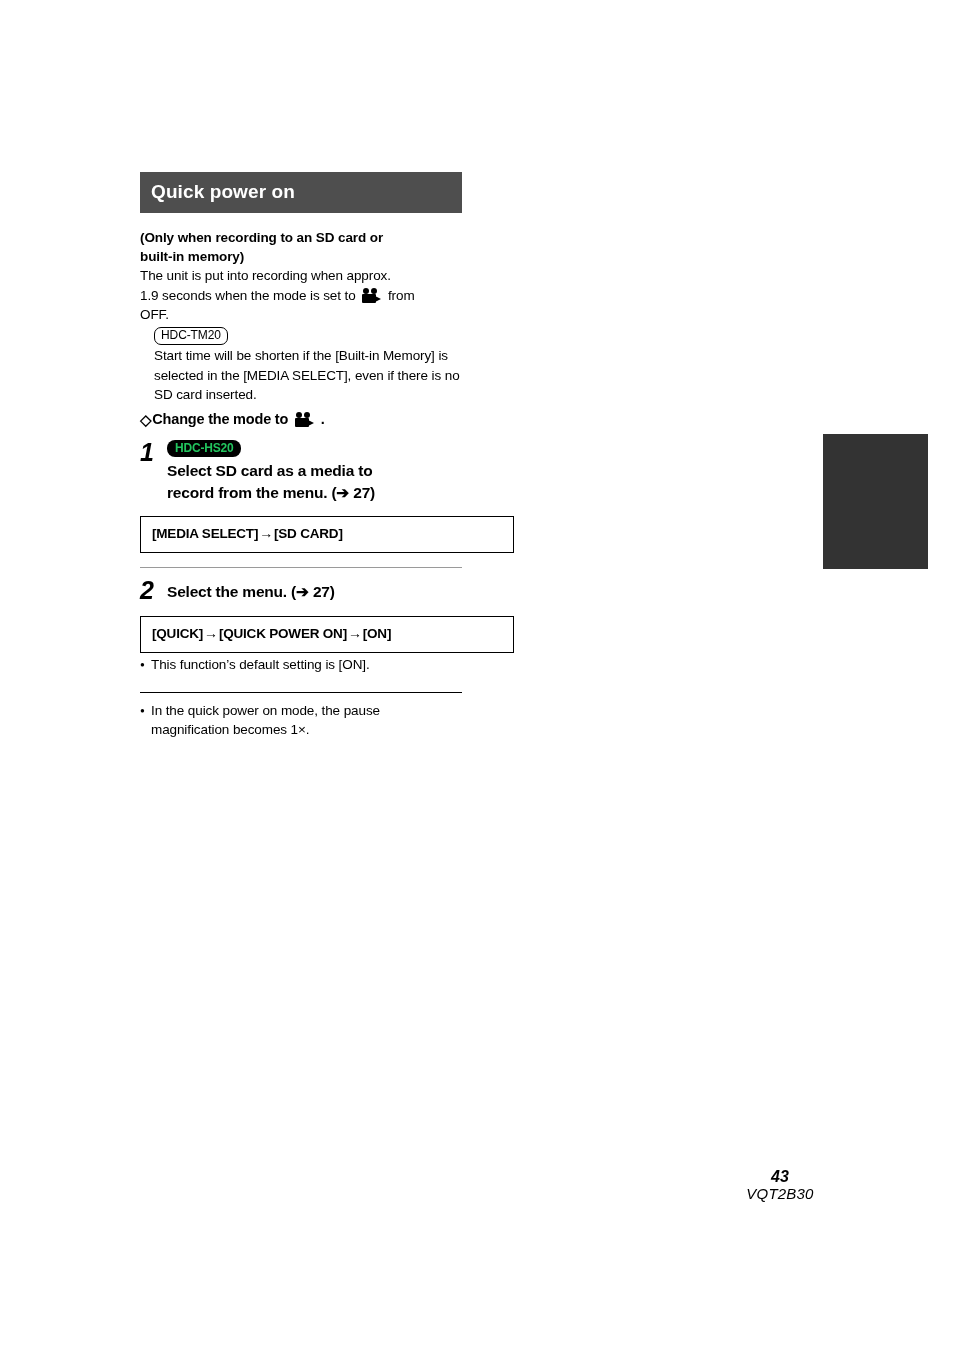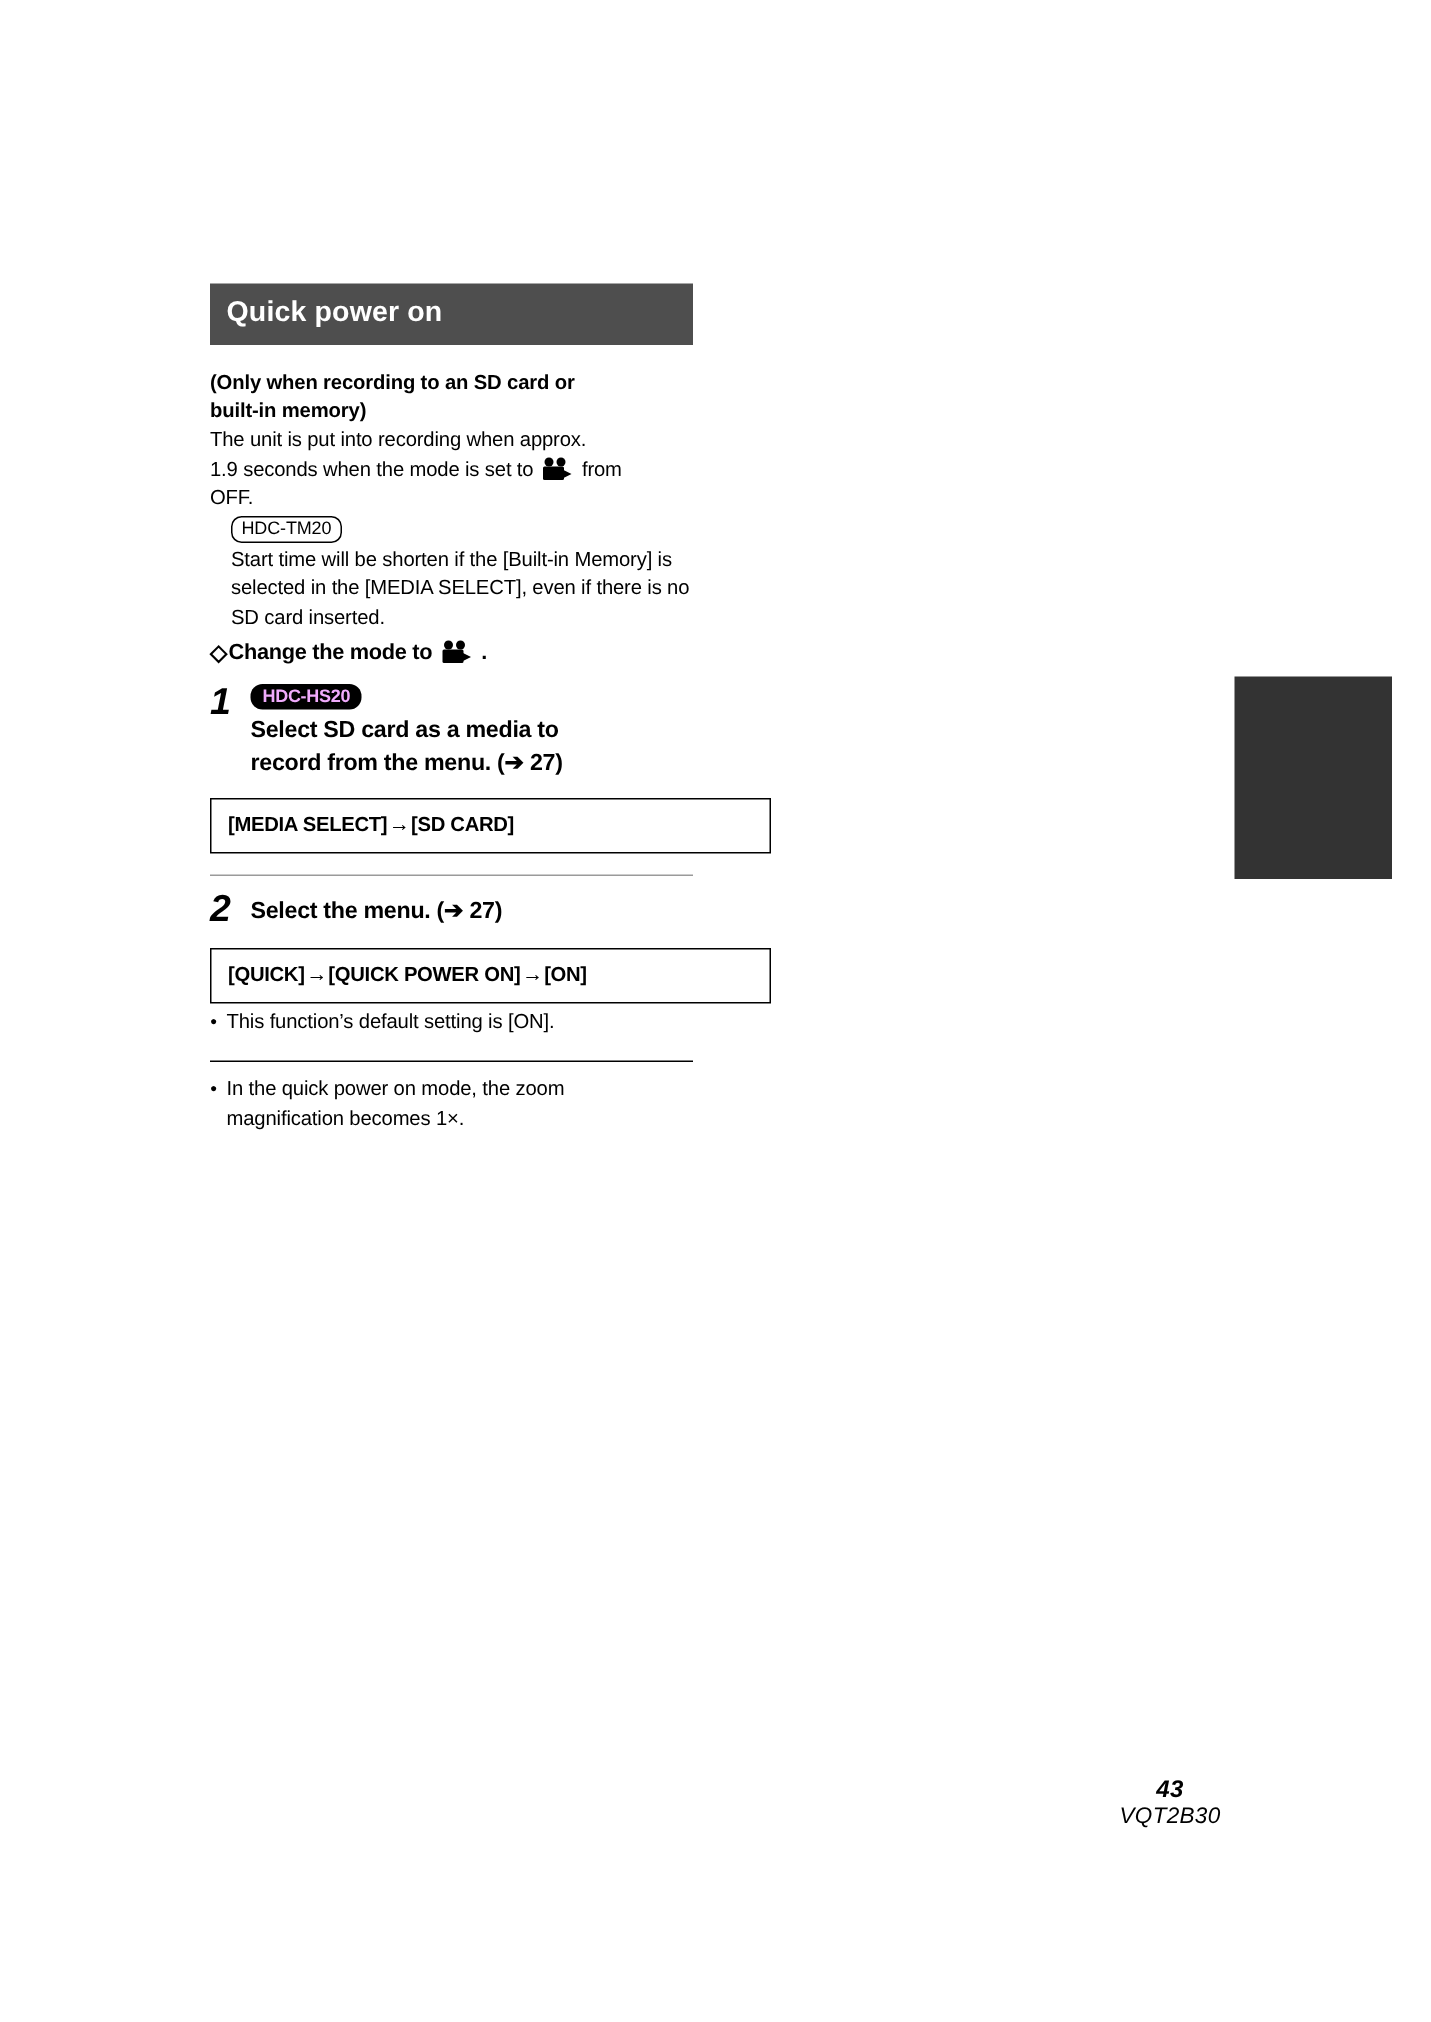--- a/index.html
+++ b/index.html
@@ -14,21 +14,20 @@
     color: #000000;
     position: relative;
     overflow: hidden;
     -webkit-font-smoothing: antialiased;
   }
 
   
   .page {
     position: absolute;
     inset: 0;
-    margin-top: 17px;
   }
 
   .side-tab {
     position: absolute;
     left: 823px;
     top: 434px;
     width: 105px;
     height: 135px;
     background: #333333;
   }
@@ -119,21 +118,21 @@
     font-size: 12px;
     line-height: 15px;
     font-weight: normal;
     letter-spacing: -0.1px;
     white-space: nowrap;
     vertical-align: middle;
   }
   .badge-solid {
     display: inline-block;
     background: #000000;
-    color: #f0abfc;
+    color: #22c55e;
     border-radius: 8px;
     padding: 1px 8px 2px 8px;
     font-size: 12px;
     line-height: 14px;
     font-weight: bold;
     letter-spacing: -0.2px;
     white-space: nowrap;
     vertical-align: middle;
   }
 
@@ -352,21 +351,21 @@
       <span class="bullet-body">This function’s default setting is [ON].</span>
     </div>
 
     <hr class="rule-dark">
 
     <div class="spacer-sm"></div>
 
     <div class="bullet-row">
       <span class="bullet-dot"></span>
       <span class="bullet-body">
-        <span>In the quick power on mode, the zoom</span><br>
+        <span>In the quick power on mode, the pause</span><br>
         <span>magnification becomes 1×.</span>
       </span>
     </div>
 
   </div>
 
   <div class="footer">
     <div class="page-num">43</div>
     <div class="doc-code">VQT2B30</div>
   </div>

